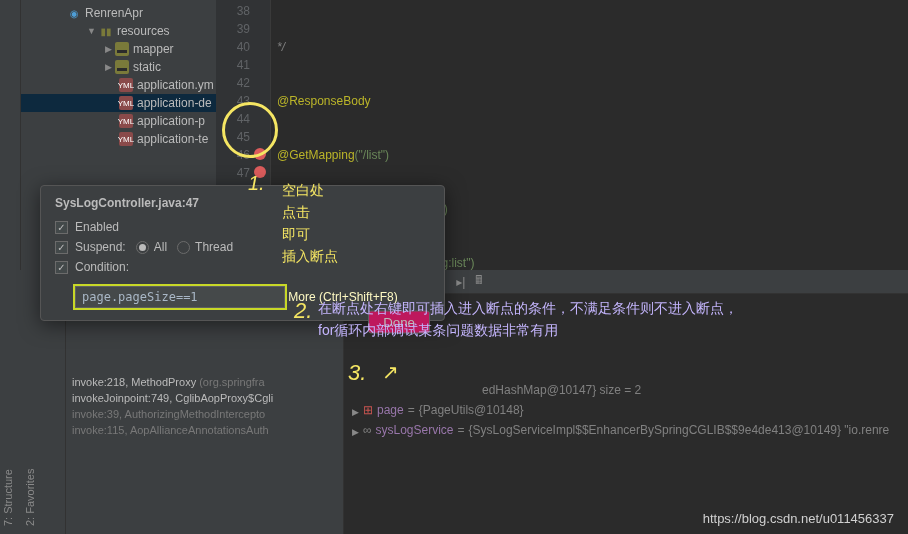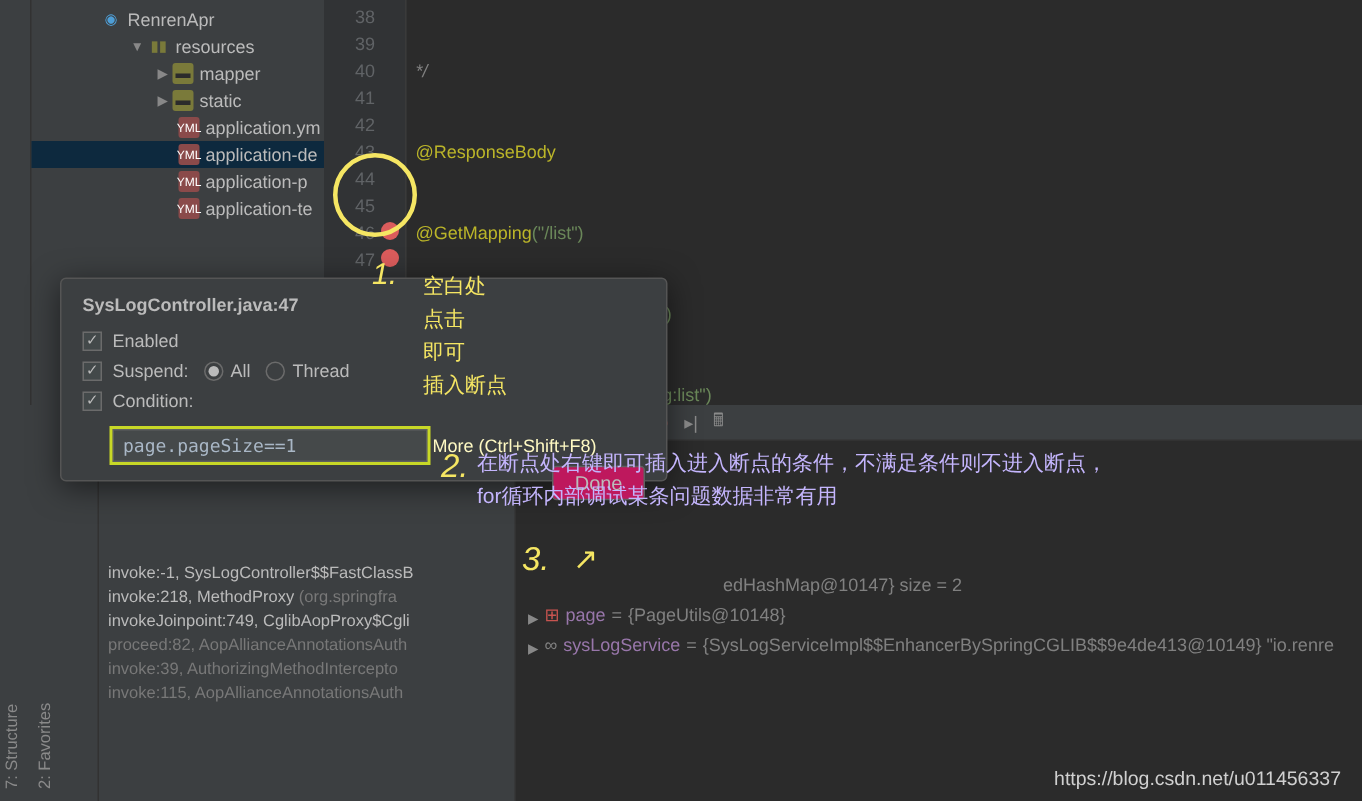--- a/index.html
+++ b/index.html
@@ -181,24 +181,22 @@
   <div class="more-link">More (Ctrl+Shift+F8)</div>
   <button class="done-btn">Done</button>
 </div>
 
 <div class="debug-panel">
   <div class="dbg-side-tabs"><span>7: Structure</span></div>
   <div class="dbg-side-tabs"><span>2: Favorites</span></div>
   <div class="dbg-left-icons"></div>
   <div class="frames">
     <div style="height:100px"></div>
-    <div class="frame-line"><span class="m">invoke:-1, SysLogController$$FastClassB</span></div>
     <div class="frame-line"><span class="m">invoke:218, MethodProxy</span><span> (org.springfra</span></div>
     <div class="frame-line"><span class="m">invokeJoinpoint:749, CglibAopProxy$Cgli</span></div>
-    <div class="frame-line"><span>proceed:82, AopAllianceAnnotationsAuth</span></div>
     <div class="frame-line"><span>invoke:39, AuthorizingMethodIntercepto</span></div>
     <div class="frame-line"><span>invoke:115, AopAllianceAnnotationsAuth</span></div>
   </div>
   <div class="vars">
     <div class="vars-toolbar">
       <span style="color:#4e9ed6">⤴</span>
       <span style="color:#4e9ed6">↓</span>
       <span style="color:#4e9ed6">⇣</span>
       <span style="color:#c75450">↓</span>
       <span style="color:#4e9ed6">↑</span>

